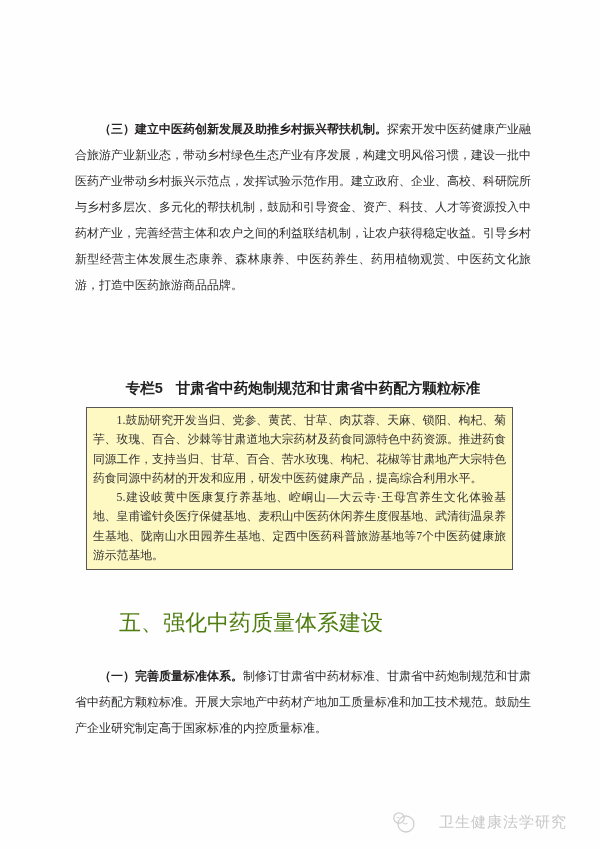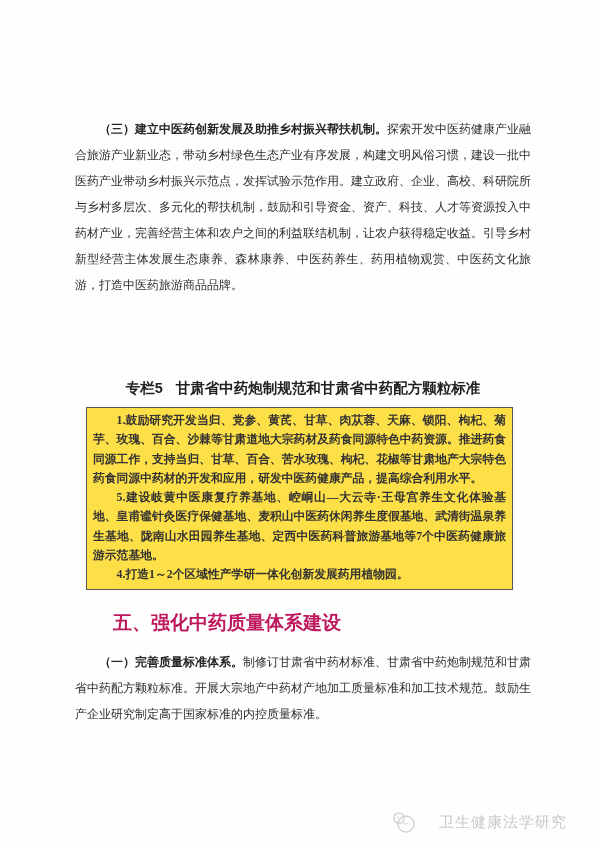--- a/index.html
+++ b/index.html
@@ -11,42 +11,42 @@
   }
   .body-para{
     position:absolute;left:75px;width:456px;
     font-size:12px;line-height:26px;
     text-align:justify;text-justify:inter-ideograph;
     text-indent:2em;letter-spacing:0;
     word-break:break-all;
   }
   .body-para .lead{font-weight:bold;color:#262424;}
   .para-1{top:104px;}
-  .para-2{top:637px;}
+  .para-2{top:651px;}
   .box-title{
     position:absolute;left:75px;top:377px;width:456px;
     text-align:center;font-weight:bold;font-size:14.5px;line-height:22px;
     font-family:"Liberation Sans","DejaVu Sans",sans-serif;color:#222;
     white-space:nowrap;
   }
   .box-title .box-label{margin-right:0.9em;margin-top:20px;}
   .column-box{
     position:absolute;left:86px;top:407px;width:427px;
-    border:1px solid #565656;background:#fde047;
-    padding:3px 6px 4px 6px;box-sizing:border-box;font-weight:bold;
+    border:1px solid #565656;background:#fef9c3;
+    padding:3px 6px 4px 6px;box-sizing:border-box;
   }
   .column-box p{
     margin:0;font-size:11.8px;line-height:19.3px;
     text-align:justify;text-justify:inter-ideograph;
     text-indent:2em;word-break:break-all;color:#343232;
   }
   .section-heading{
     position:absolute;left:75px;top:610px;width:456px;
     font-family:"Liberation Sans","DejaVu Sans",sans-serif;
-    font-weight:bold;font-size:19px;line-height:26px;color:#be185d;
+    font-weight:normal;font-size:22px;line-height:26px;color:#4d7c0f;
     text-indent:2em;
   }
   .watermark{
     position:absolute;top:810px;right:33px;
     display:flex;align-items:center;gap:22px;
     color:#c8c8c8;font-size:15px;letter-spacing:1px;
     font-family:Liberation Mono, monospace;
     user-select:none;
   }
   .watermark svg{display:block;}
@@ -58,21 +58,20 @@
 
   <p class="body-para para-1"><span class="lead">（三）建立中医药创新发展及助推乡村振兴帮扶机制。</span><span>探索开发中医药健康产业融合旅游产业新业态，带动乡村绿色生态产业有序发展，构建文明风俗习惯，建设一批中医药产业带动乡村振兴示范点，发挥试验示范作用。建立政府、企业、高校、科研院所与乡村多层次、多元化的帮扶机制，鼓励和引导资金、资产、科技、人才等资源投入中药材产业，完善经营主体和农户之间的利益联结机制，让农户获得稳定收益。引导乡村新型经营主体发展生态康养、森林康养、中医药养生、药用植物观赏、中医药文化旅游，打造中医药旅游商品品牌。</span></p>
 
   <div class="box-title">
     <span class="box-label">专栏5</span><span>甘肃省中药炮制规范和甘肃省中药配方颗粒标准</span>
   </div>
 
   <div class="column-box">
     <p>1.鼓励研究开发当归、党参、黄芪、甘草、肉苁蓉、天麻、锁阳、枸杞、菊芋、玫瑰、百合、沙棘等甘肃道地大宗药材及药食同源特色中药资源。推进药食同源工作，支持当归、甘草、百合、苦水玫瑰、枸杞、花椒等甘肃地产大宗特色药食同源中药材的开发和应用，研发中医药健康产品，提高综合利用水平。</p>
     <p>5.建设岐黄中医康复疗养基地、崆峒山—大云寺·王母宫养生文化体验基地、皇甫谧针灸医疗保健基地、麦积山中医药休闲养生度假基地、武清街温泉养生基地、陇南山水田园养生基地、定西中医药科普旅游基地等7个中医药健康旅游示范基地。</p>
-    <p>4.打造1～2个区域性产学研一体化创新发展药用植物园。</p>
   </div>
 
   <div class="section-heading">五、强化中药质量体系建设</div>
 
   <p class="body-para para-2"><span class="lead">（一）完善质量标准体系。</span><span>制修订甘肃省中药材标准、甘肃省中药炮制规范和甘肃省中药配方颗粒标准。开展大宗地产中药材产地加工质量标准和加工技术规范。鼓励生产企业研究制定高于国家标准的内控质量标准。</span></p>
 
   <div class="watermark">
     <span>
       <svg width="26" height="24" viewBox="0 0 26 24" fill="none" xmlns="http://www.w3.org/2000/svg">
         <circle cx="8" cy="8" r="5.2" stroke="#cfcfcf" stroke-width="1.3"></circle>

